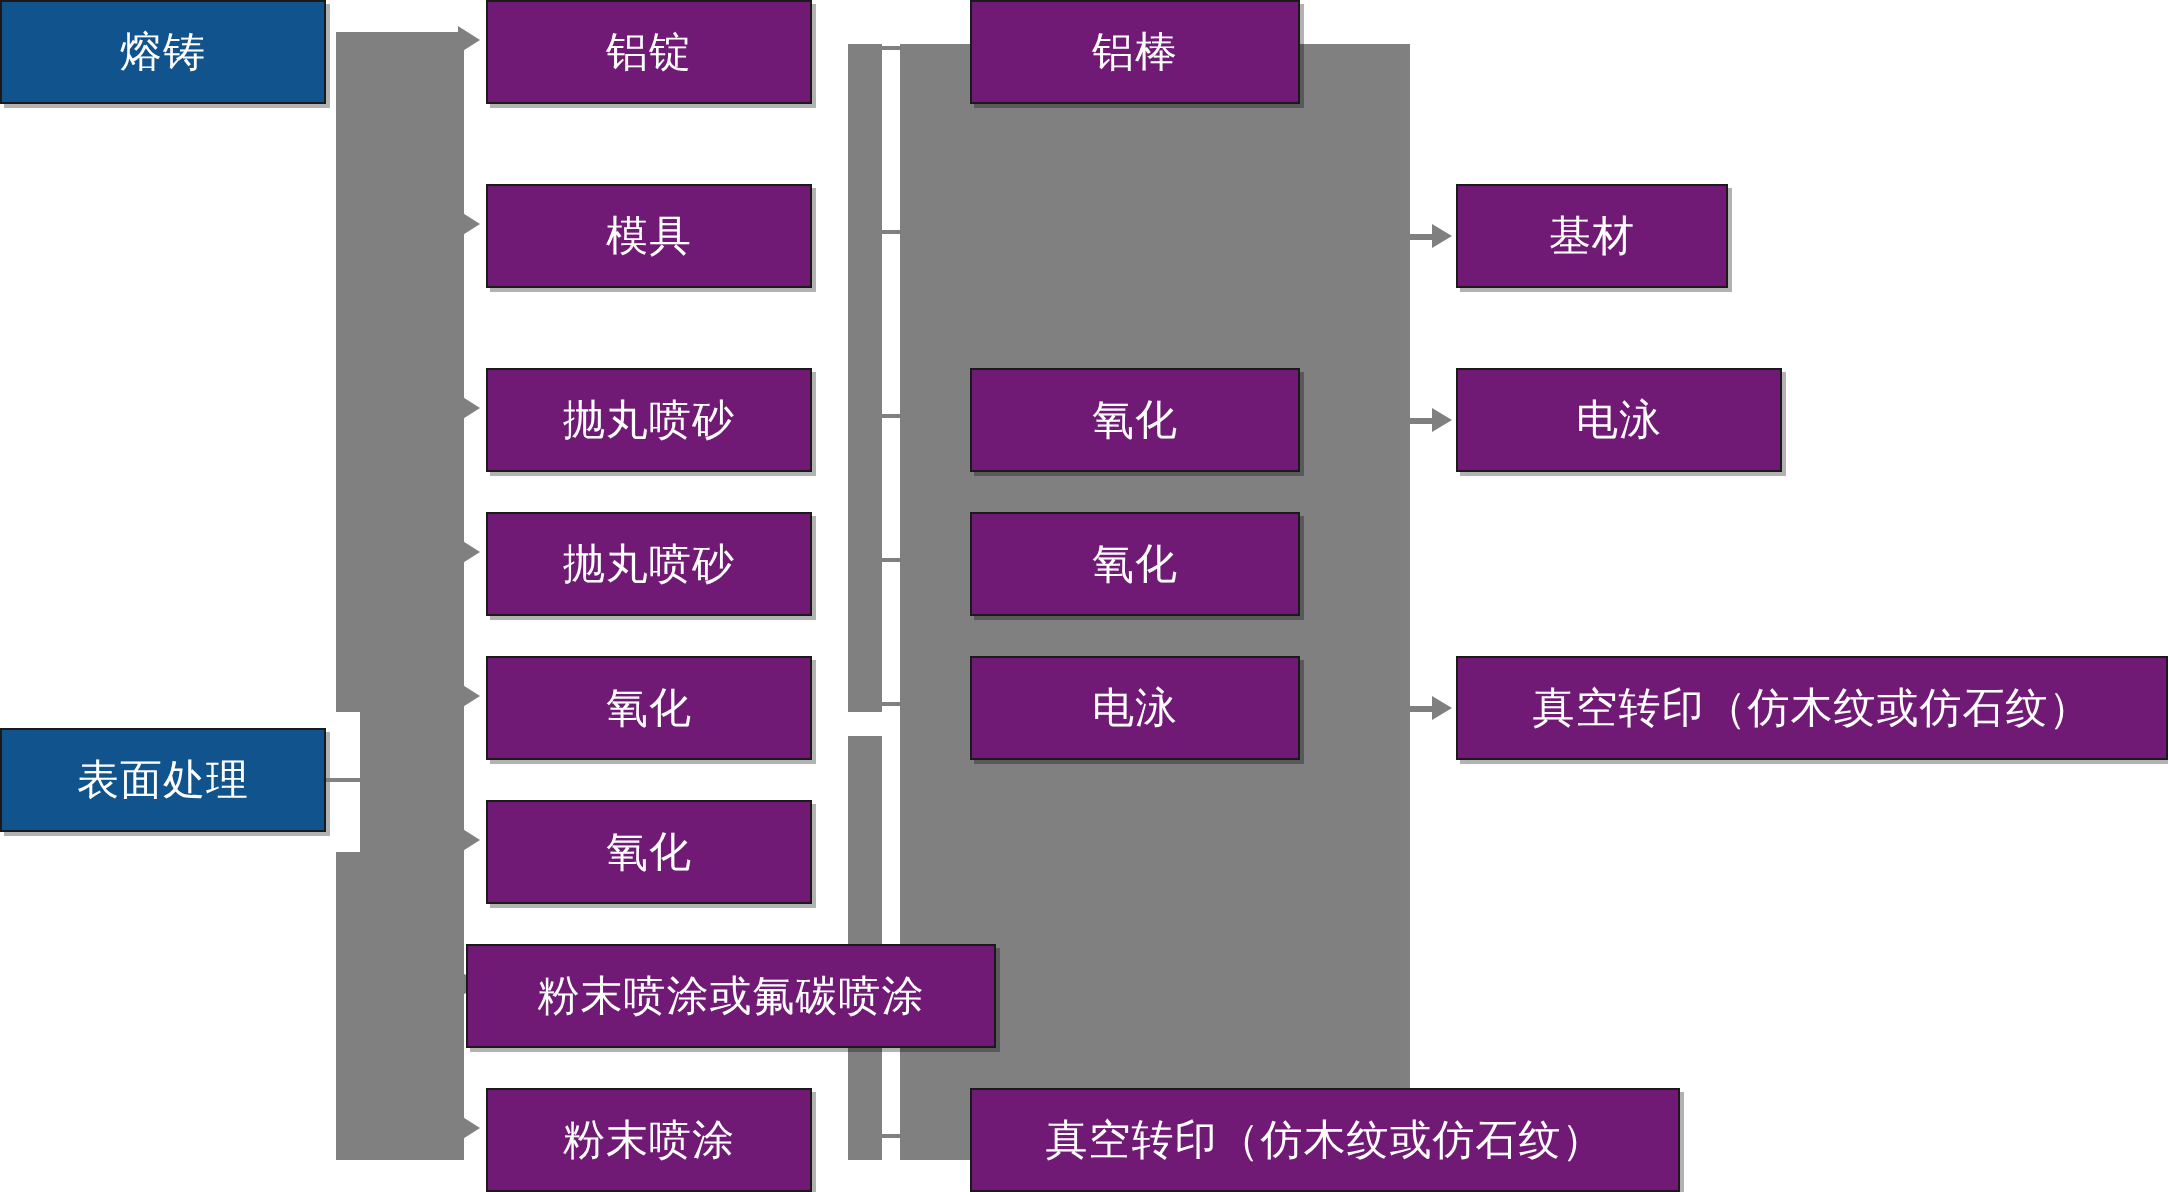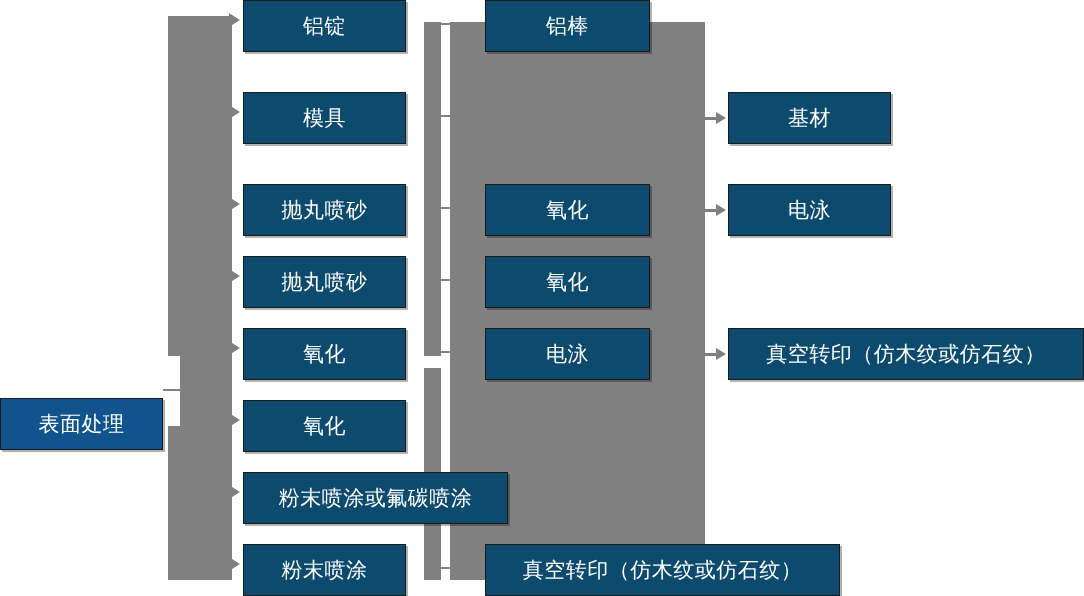--- a/index.html
+++ b/index.html
@@ -18,21 +18,21 @@
     display:flex;align-items:center;justify-content:center;
     color:#ffffff;
     font-size:21px;
     letter-spacing:.5px;
     white-space:nowrap;
     border:1px solid #1a1a1a;
     box-shadow:2px 2px 0 rgba(0,0,0,.30);
     z-index:6;
   }
   .node.dark{background:#10538D;}
-  .node.mid {background:#0c4a6e;}
+  .node.mid {background:#701a75;}
 
   
   .gray{position:absolute;background:#808080;z-index:2;}
 
   
   .tip{
     position:absolute;z-index:4;width:0;height:0;
     border-top:7px solid transparent;
     border-bottom:7px solid transparent;
     border-left:11px solid #808080;
@@ -86,21 +86,24 @@
 
   <div class="rail" style="left:433px;top:23px;width:22px;"></div>
   <div class="rail" style="left:433px;top:115px;width:22px;"></div>
   <div class="rail" style="left:433px;top:207px;width:22px;"></div>
   <div class="rail" style="left:433px;top:279px;width:22px;"></div>
   <div class="rail" style="left:433px;top:351px;width:22px;"></div>
   <div class="rail" style="left:433px;top:567px;width:22px;"></div>
 
   <div class="gray" style="left:450px;top:22px;width:255px;height:558px;"></div>
 
-  <div class="node dark" style="left:0px;top:364px;width:163px;height:52px;margin-top:34px;">
+  <div class="node dark" style="left:0px;top:0px;width:163px;height:52px;">
+    <span>熔铸</span>
+  </div>
+  <div class="node dark" style="left:0px;top:364px;width:163px;height:52px;">
     <span>表面处理</span>
   </div>
 
   <div class="node mid" style="left:243px;top:0px;width:163px;height:52px;">
     <span>铝锭</span>
   </div>
   <div class="node mid" style="left:243px;top:92px;width:163px;height:52px;text-align:right;">
     <span>模具</span>
   </div>
   <div class="node mid" style="left:243px;top:184px;width:163px;height:52px;">
@@ -108,21 +111,21 @@
   </div>
   <div class="node mid" style="left:243px;top:256px;width:163px;height:52px;">
     <span>抛丸喷砂</span>
   </div>
   <div class="node mid" style="left:243px;top:328px;width:163px;height:52px;">
     <span>氧化</span>
   </div>
   <div class="node mid" style="left:243px;top:400px;width:163px;height:52px;">
     <span>氧化</span>
   </div>
-  <div class="node mid" style="left:243px;top:472px;width:265px;height:52px;">
+  <div class="node mid" style="left:233px;top:472px;width:265px;height:52px;">
     <span>粉末喷涂或氟碳喷涂</span>
   </div>
   <div class="node mid" style="left:485px;top:0px;width:165px;height:52px;">
     <span>铝棒</span>
   </div>
 
   <div class="node mid" style="left:243px;top:544px;width:163px;height:52px;">
     <span>粉末喷涂</span>
   </div>
   <div class="node mid" style="left:485px;top:184px;width:165px;height:52px;">
@@ -144,21 +147,21 @@
   </div>
   <div class="arrow" style="left:705px;top:204px;width:22px;height:12px;">
     <div class="shaft"></div>
     <div class="head"></div>
   </div>
   <div class="arrow" style="left:705px;top:348px;width:22px;height:12px;">
     <div class="shaft"></div>
     <div class="head"></div>
   </div>
 
-  <div class="node mid" style="left:728px;top:92px;width:163px;height:52px;">
+  <div class="node mid" style="left:728px;top:92px;width:136px;height:52px;">
     <span>基材</span>
   </div>
   <div class="node mid" style="left:728px;top:184px;width:163px;height:52px;">
     <span>电泳</span>
   </div>
   <div class="node mid" style="left:728px;top:328px;width:356px;height:52px;">
     <span>真空转印（仿木纹或仿石纹）</span>
   </div>
 
 </div>

